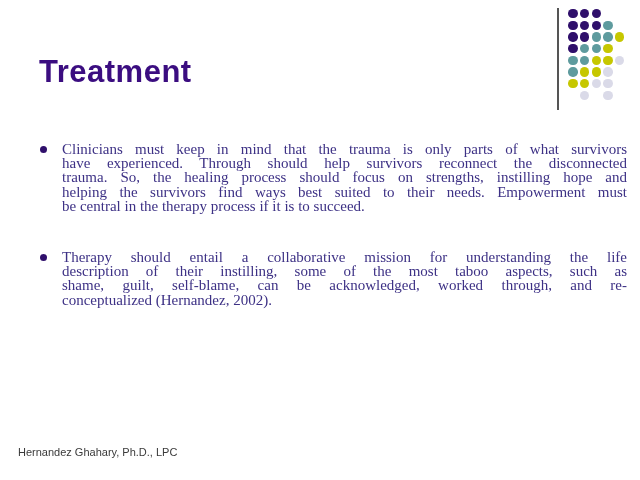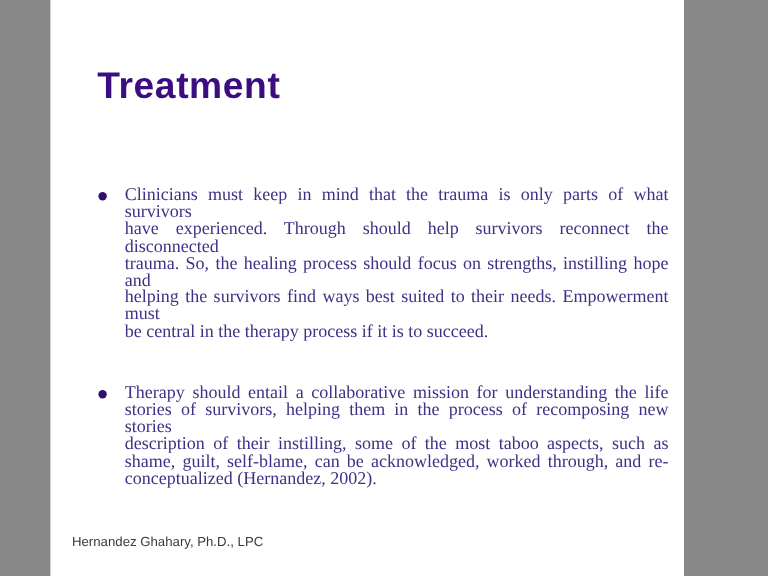--- a/index.html
+++ b/index.html
@@ -1,23 +1,22 @@
 <!DOCTYPE html>
 <html><head>
 <meta charset="utf-8">
 <style>
   html, body { margin: 0; padding: 0; background: #888; }
   .slide {
     position: relative;
-    width: 528px;
+    width: 640px;
     height: 480px;
     background: #ffffff;
     overflow: hidden;
     font-family: "Liberation Sans", sans-serif;
-    margin-left: 42px;
   }
   .title {
     position: absolute;
     left: 39px;
     top: 56px;
     margin: 0;
     font-family: "Liberation Sans", sans-serif;
     font-weight: bold;
     font-size: 31px;
     line-height: 31px;
@@ -34,21 +33,21 @@
   }
   .dot {
     position: absolute;
     width: 9.4px;
     height: 9.4px;
     border-radius: 50%;
   }
   .content {
     position: absolute;
     left: 40px;
-    top: 156px;
+    top: 142px;
     right: 13px;
   }
   .bullet-item {
     display: flex;
     align-items: flex-start;
     margin-bottom: 37px;
   }
   .bullet {
     flex: 0 0 22px;
     padding-top: 4px;
@@ -140,21 +139,20 @@
         <div class="line last">be central in the therapy process if it is to succeed.</div>
       </div>
     </div>
 
     <div class="bullet-item">
       <span class="bullet">
           <i></i>
         </span>
       <div class="para">
         <div class="line">Therapy should entail a collaborative mission for understanding the life</div>
-        <div class="line">stories of survivors, helping them in the process of recomposing new stories</div>
         <div class="line">description of their instilling, some of the most taboo aspects, such as</div>
         <div class="line">shame, guilt, self-blame, can be acknowledged, worked through, and re-</div>
         <div class="line last">conceptualized (Hernandez, 2002).</div>
       </div>
     </div>
 
   </div>
 
   <div class="footer">Hernandez Ghahary,  Ph.D.,  LPC</div>
 

